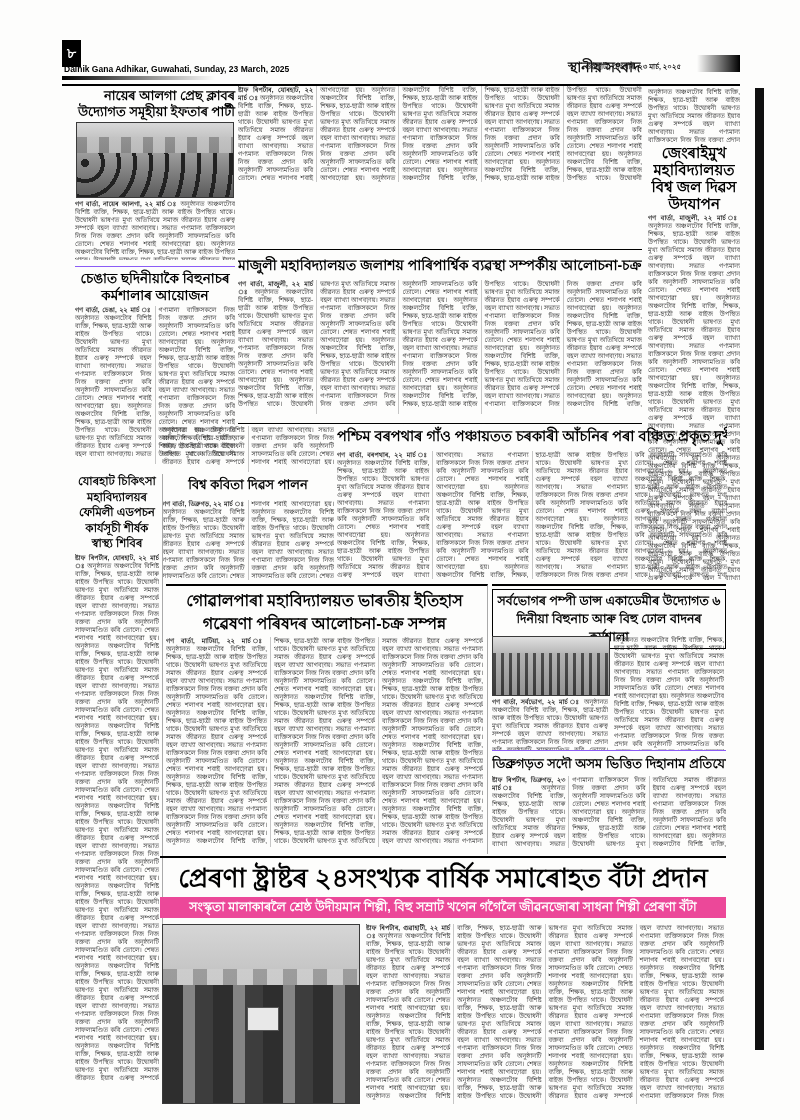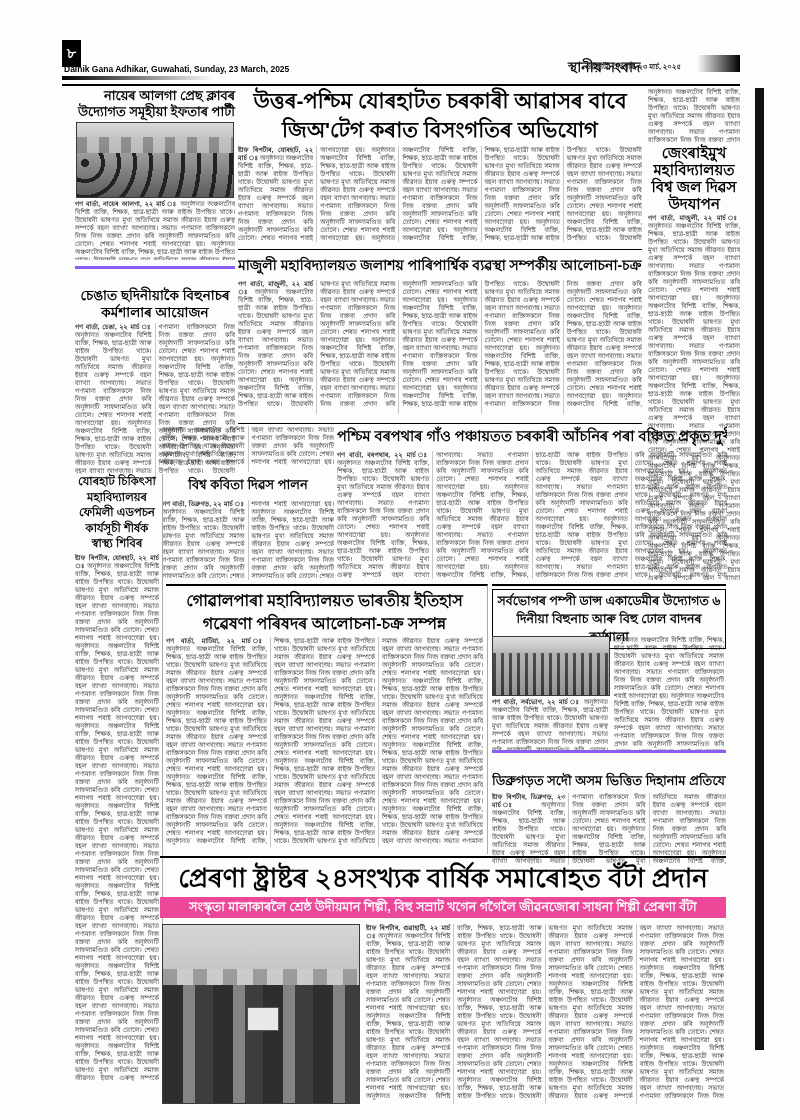--- a/index.html
+++ b/index.html
@@ -22,21 +22,21 @@
               background:linear-gradient(90deg,rgba(255,255,255,0) 0%,#000 100%);}
   .head-rule{position:absolute;left:62px;top:84px;width:678px;height:2px;background:#000;}
   
   .art{position:absolute;box-sizing:border-box;}
   .hl{font-weight:bold;text-align:center;color:#000;margin:0 0 2px 0;}
   .body{font-size:6.4px;line-height:8px;text-align:justify;overflow:hidden;color:#1c1c1c;
         column-gap:7px;column-rule:1px solid #c6c6c6;}
   .lead{font-weight:bold;}
   .c2{column-count:2}.c3{column-count:3}.c4{column-count:4}.c5{column-count:5}
   .bt{border-top:2px solid #000;padding-top:3px;}
-  .bt1{border-top:3px solid #8b5cf6;padding-top:18px;}
+  .bt1{border-top:1px solid #8b5cf6;padding-top:3px;}
   .bb{border-bottom:1.5px solid #000;}
   .br{border-right:1px solid #aaa;padding-right:3px;}
   .nowrap{white-space:nowrap;overflow:hidden;}
   
   .photo{position:relative;overflow:hidden;border:1px solid #3a3a3a;background:#b9b9b9;}
   .ph-layer{position:absolute;left:0;right:0;}
   .subbar{background:#ec4899;color:#fff;font-weight:bold;text-align:center;
           font-size:12.5px;line-height:21px;height:21px;white-space:nowrap;overflow:hidden;margin-top:2px;}
   .right-bar{position:absolute;left:755px;top:88px;width:9px;height:962px;background:#101010;}
 </style>
@@ -71,21 +71,20 @@
 
   <section class="art bt1" style="left:75px;top:266px;width:160px;height:206px;">
     <h2 class="hl" style="font-size:13.5px;line-height:17px;">চেঙাত ছদিনীয়াকৈ বিহুনাচৰ কৰ্মশালাৰ আয়োজন</h2>
     <div class="body c2" style="height:158px;">
       <span class="lead">গণ বাৰ্তা, চেঙা, ২২ মাৰ্চ ঃ</span>
       <span>অনুষ্ঠানত অঞ্চলটোৰ বিশিষ্ট ব্যক্তি, শিক্ষক, ছাত্ৰ-ছাত্ৰী আৰু ৰাইজ উপস্থিত থাকে। উদ্বোধনী ভাষণত মুখ্য অতিথিয়ে সমাজ জীৱনত ইয়াৰ গুৰুত্ব সম্পৰ্কে বহল ব্যাখ্যা আগবঢ়ায়। সভাত গণ্যমান্য ব্যক্তিসকলে নিজ নিজ বক্তব্য প্ৰদান কৰি অনুষ্ঠানটি সাফল্যমণ্ডিত কৰি তোলে। শেষত শলাগৰ শৰাই আগবঢ়োৱা হয়। অনুষ্ঠানত অঞ্চলটোৰ বিশিষ্ট ব্যক্তি, শিক্ষক, ছাত্ৰ-ছাত্ৰী আৰু ৰাইজ উপস্থিত থাকে। উদ্বোধনী ভাষণত মুখ্য অতিথিয়ে সমাজ জীৱনত ইয়াৰ গুৰুত্ব সম্পৰ্কে বহল ব্যাখ্যা আগবঢ়ায়। সভাত গণ্যমান্য ব্যক্তিসকলে নিজ নিজ বক্তব্য প্ৰদান কৰি অনুষ্ঠানটি সাফল্যমণ্ডিত কৰি তোলে। শেষত শলাগৰ শৰাই আগবঢ়োৱা হয়। অনুষ্ঠানত অঞ্চলটোৰ বিশিষ্ট ব্যক্তি, শিক্ষক, ছাত্ৰ-ছাত্ৰী আৰু ৰাইজ উপস্থিত থাকে। উদ্বোধনী ভাষণত মুখ্য অতিথিয়ে সমাজ জীৱনত ইয়াৰ গুৰুত্ব সম্পৰ্কে বহল ব্যাখ্যা আগবঢ়ায়। সভাত গণ্যমান্য ব্যক্তিসকলে নিজ নিজ বক্তব্য প্ৰদান কৰি অনুষ্ঠানটি সাফল্যমণ্ডিত কৰি তোলে। শেষত শলাগৰ শৰাই আগবঢ়োৱা হয়। অনুষ্ঠানত অঞ্চলটোৰ বিশিষ্ট ব্যক্তি, শিক্ষক, ছাত্ৰ-ছাত্ৰী আৰু ৰাইজ উপস্থিত থাকে। উদ্বোধনী ভাষণত মুখ্য অতিথিয়ে সমাজ জীৱনত ইয়াৰ গুৰুত্ব সম্পৰ্কে বহল ব্যাখ্যা আগবঢ়ায়। সভাত গণ্যমান্য ব্যক্তিসকলে নিজ নিজ বক্তব্য প্ৰদান কৰি অনুষ্ঠানটি সাফল্যমণ্ডিত কৰি তোলে। শেষত শলাগৰ শৰাই আগবঢ়োৱা হয়। অনুষ্ঠানত অঞ্চলটোৰ বিশিষ্ট ব্যক্তি, শিক্ষক, ছাত্ৰ-ছাত্ৰী আৰু ৰাইজ উপস্থিত থাকে। উদ্বোধনী ভাষণত মুখ্য অতিথিয়ে সমাজ জীৱনত ইয়াৰ গুৰুত্ব সম্পৰ্কে বহল ব্যাখ্যা আগবঢ়ায়। সভাত গণ্যমান্য ব্যক্তিসকলে নিজ নিজ বক্তব্য প্ৰদান কৰি অনুষ্ঠানটি সাফল্যমণ্ডিত কৰি তোলে। শেষত শলাগৰ শৰাই আগবঢ়োৱা হয়।</span>
     </div>
   </section>
 
   <section class="art bb" style="left:238px;top:86px;width:404px;height:164px;">
-    <h1 class="hl" style="font-size:21px;line-height:29px;">উত্তৰ-পশ্চিম যোৰহাটত চৰকাৰী আৱাসৰ বাবে জিঅ'টেগ কৰাত বিসংগতিৰ অভিযোগ</h1>
     <div class="body c5" style="height:96px;">
       <span class="lead">ষ্টাফ ৰিপৰ্টাৰ, যোৰহাট, ২২ মাৰ্চ ঃ</span>
       <span>অনুষ্ঠানত অঞ্চলটোৰ বিশিষ্ট ব্যক্তি, শিক্ষক, ছাত্ৰ-ছাত্ৰী আৰু ৰাইজ উপস্থিত থাকে। উদ্বোধনী ভাষণত মুখ্য অতিথিয়ে সমাজ জীৱনত ইয়াৰ গুৰুত্ব সম্পৰ্কে বহল ব্যাখ্যা আগবঢ়ায়। সভাত গণ্যমান্য ব্যক্তিসকলে নিজ নিজ বক্তব্য প্ৰদান কৰি অনুষ্ঠানটি সাফল্যমণ্ডিত কৰি তোলে। শেষত শলাগৰ শৰাই আগবঢ়োৱা হয়। অনুষ্ঠানত অঞ্চলটোৰ বিশিষ্ট ব্যক্তি, শিক্ষক, ছাত্ৰ-ছাত্ৰী আৰু ৰাইজ উপস্থিত থাকে। উদ্বোধনী ভাষণত মুখ্য অতিথিয়ে সমাজ জীৱনত ইয়াৰ গুৰুত্ব সম্পৰ্কে বহল ব্যাখ্যা আগবঢ়ায়। সভাত গণ্যমান্য ব্যক্তিসকলে নিজ নিজ বক্তব্য প্ৰদান কৰি অনুষ্ঠানটি সাফল্যমণ্ডিত কৰি তোলে। শেষত শলাগৰ শৰাই আগবঢ়োৱা হয়। অনুষ্ঠানত অঞ্চলটোৰ বিশিষ্ট ব্যক্তি, শিক্ষক, ছাত্ৰ-ছাত্ৰী আৰু ৰাইজ উপস্থিত থাকে। উদ্বোধনী ভাষণত মুখ্য অতিথিয়ে সমাজ জীৱনত ইয়াৰ গুৰুত্ব সম্পৰ্কে বহল ব্যাখ্যা আগবঢ়ায়। সভাত গণ্যমান্য ব্যক্তিসকলে নিজ নিজ বক্তব্য প্ৰদান কৰি অনুষ্ঠানটি সাফল্যমণ্ডিত কৰি তোলে। শেষত শলাগৰ শৰাই আগবঢ়োৱা হয়। অনুষ্ঠানত অঞ্চলটোৰ বিশিষ্ট ব্যক্তি, শিক্ষক, ছাত্ৰ-ছাত্ৰী আৰু ৰাইজ উপস্থিত থাকে। উদ্বোধনী ভাষণত মুখ্য অতিথিয়ে সমাজ জীৱনত ইয়াৰ গুৰুত্ব সম্পৰ্কে বহল ব্যাখ্যা আগবঢ়ায়। সভাত গণ্যমান্য ব্যক্তিসকলে নিজ নিজ বক্তব্য প্ৰদান কৰি অনুষ্ঠানটি সাফল্যমণ্ডিত কৰি তোলে। শেষত শলাগৰ শৰাই আগবঢ়োৱা হয়। অনুষ্ঠানত অঞ্চলটোৰ বিশিষ্ট ব্যক্তি, শিক্ষক, ছাত্ৰ-ছাত্ৰী আৰু ৰাইজ উপস্থিত থাকে। উদ্বোধনী ভাষণত মুখ্য অতিথিয়ে সমাজ জীৱনত ইয়াৰ গুৰুত্ব সম্পৰ্কে বহল ব্যাখ্যা আগবঢ়ায়। সভাত গণ্যমান্য ব্যক্তিসকলে নিজ নিজ বক্তব্য প্ৰদান কৰি অনুষ্ঠানটি সাফল্যমণ্ডিত কৰি তোলে। শেষত শলাগৰ শৰাই আগবঢ়োৱা হয়। অনুষ্ঠানত অঞ্চলটোৰ বিশিষ্ট ব্যক্তি, শিক্ষক, ছাত্ৰ-ছাত্ৰী আৰু ৰাইজ উপস্থিত থাকে। উদ্বোধনী ভাষণত মুখ্য অতিথিয়ে সমাজ জীৱনত ইয়াৰ গুৰুত্ব সম্পৰ্কে বহল ব্যাখ্যা আগবঢ়ায়। সভাত গণ্যমান্য ব্যক্তিসকলে নিজ নিজ বক্তব্য প্ৰদান কৰি অনুষ্ঠানটি সাফল্যমণ্ডিত কৰি তোলে। শেষত শলাগৰ শৰাই আগবঢ়োৱা হয়। অনুষ্ঠানত অঞ্চলটোৰ বিশিষ্ট ব্যক্তি, শিক্ষক, ছাত্ৰ-ছাত্ৰী আৰু ৰাইজ উপস্থিত থাকে। উদ্বোধনী ভাষণত মুখ্য অতিথিয়ে সমাজ জীৱনত ইয়াৰ গুৰুত্ব সম্পৰ্কে বহল ব্যাখ্যা আগবঢ়ায়। সভাত গণ্যমান্য ব্যক্তিসকলে নিজ নিজ বক্তব্য প্ৰদান কৰি অনুষ্ঠানটি সাফল্যমণ্ডিত কৰি তোলে। শেষত শলাগৰ শৰাই আগবঢ়োৱা হয়। অনুষ্ঠানত অঞ্চলটোৰ বিশিষ্ট ব্যক্তি, শিক্ষক, ছাত্ৰ-ছাত্ৰী আৰু ৰাইজ উপস্থিত থাকে। উদ্বোধনী ভাষণত মুখ্য অতিথিয়ে সমাজ জীৱনত ইয়াৰ গুৰুত্ব সম্পৰ্কে বহল ব্যাখ্যা আগবঢ়ায়। সভাত গণ্যমান্য ব্যক্তিসকলে নিজ নিজ বক্তব্য প্ৰদান কৰি অনুষ্ঠানটি সাফল্যমণ্ডিত কৰি তোলে। শেষত শলাগৰ শৰাই আগবঢ়োৱা হয়।</span>
     </div>
   </section>
   <section class="art" style="left:648px;top:88px;width:92px;height:54px;">
     <div class="body" style="height:54px;">
       <span>অনুষ্ঠানত অঞ্চলটোৰ বিশিষ্ট ব্যক্তি, শিক্ষক, ছাত্ৰ-ছাত্ৰী আৰু ৰাইজ উপস্থিত থাকে। উদ্বোধনী ভাষণত মুখ্য অতিথিয়ে সমাজ জীৱনত ইয়াৰ গুৰুত্ব সম্পৰ্কে বহল ব্যাখ্যা আগবঢ়ায়। সভাত গণ্যমান্য ব্যক্তিসকলে নিজ নিজ বক্তব্য প্ৰদান কৰি অনুষ্ঠানটি সাফল্যমণ্ডিত কৰি তোলে। শেষত শলাগৰ শৰাই আগবঢ়োৱা হয়। অনুষ্ঠানত অঞ্চলটোৰ বিশিষ্ট ব্যক্তি, শিক্ষক, ছাত্ৰ-ছাত্ৰী আৰু ৰাইজ উপস্থিত থাকে। উদ্বোধনী ভাষণত মুখ্য অতিথিয়ে সমাজ জীৱনত ইয়াৰ গুৰুত্ব সম্পৰ্কে বহল ব্যাখ্যা আগবঢ়ায়। সভাত গণ্যমান্য ব্যক্তিসকলে নিজ নিজ বক্তব্য প্ৰদান কৰি অনুষ্ঠানটি সাফল্যমণ্ডিত কৰি তোলে। শেষত শলাগৰ শৰাই আগবঢ়োৱা হয়।</span>
     </div>
   </section>

